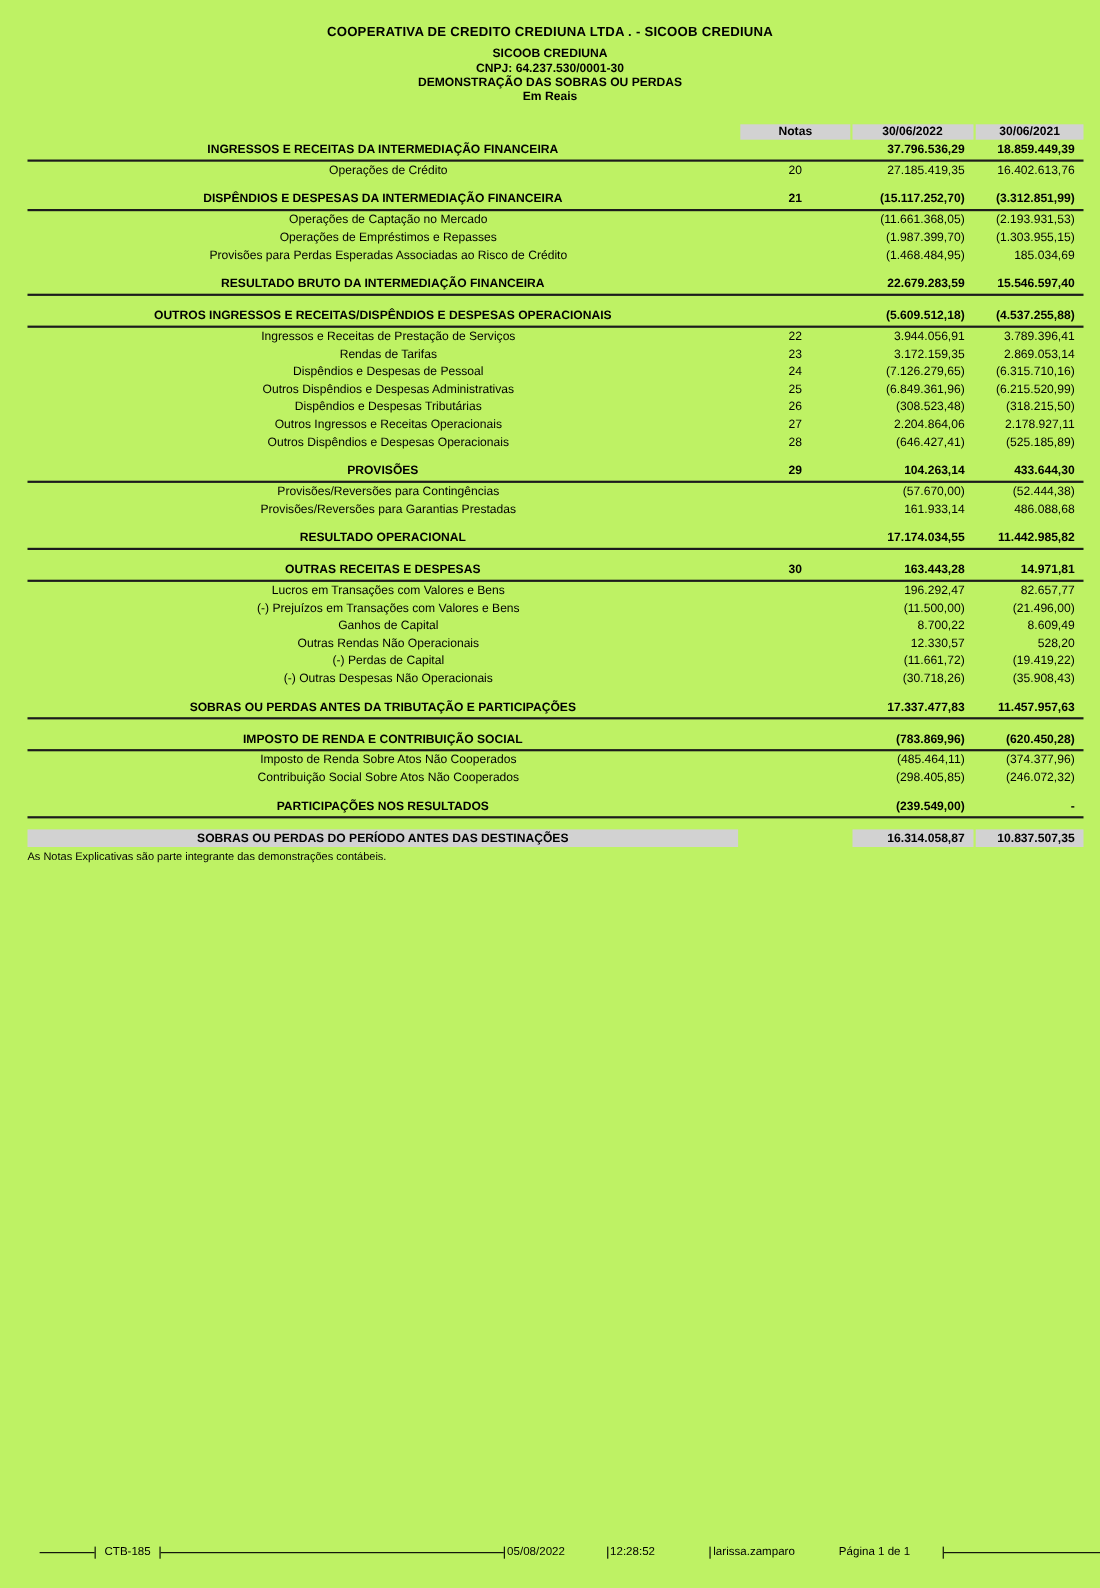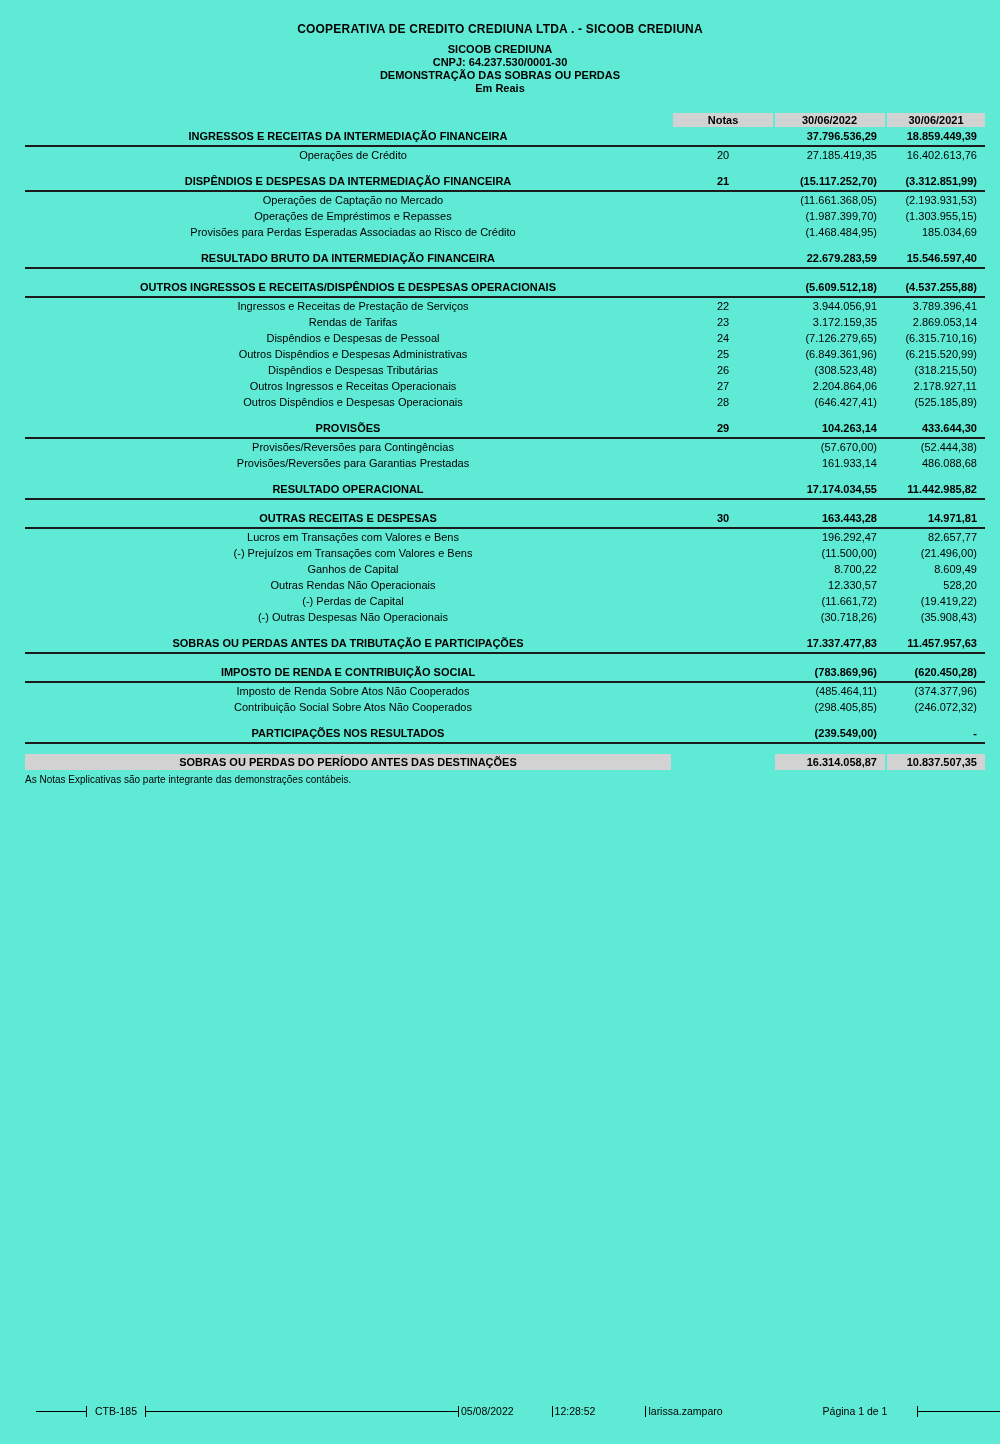--- a/index.html
+++ b/index.html
@@ -1,17 +1,17 @@
 <!DOCTYPE html>
 <html><head>
 <meta charset="utf-8">
 <style>
   html,body{margin:0;padding:0;background:#ffffff;}
   body{font-family:"Liberation Sans", sans-serif; color:#000;}
-  .page{position:relative;width:1000px;height:1444px;background:#5eead4;overflow:hidden;}
+  .page{position:relative;width:1000px;height:1444px;background:#bef264;overflow:hidden;}
 
   
   .title-block{padding-top:22px;text-align:center;font-weight:bold;}
   .title-company{font-size:12px;letter-spacing:.2px;margin-bottom:7px;}
   .title-line{font-size:11px;line-height:13px;}
 
   
   .table-wrap{position:absolute;left:25px;top:111px;width:960px;}
   .row{display:grid;grid-template-columns:1fr 100px 110px 98px;column-gap:2px;
        font-size:11px;line-height:16px;min-height:16px;align-items:end;}
@@ -268,18 +268,18 @@
     <div class="f-bar"></div>
     <span class="f-text" style="padding:0 8px;">CTB-185</span>
     <div class="f-bar"></div>
     <div class="f-line" style="width:312px;"></div>
     <div class="f-bar"></div>
     <span class="f-text">05/08/2022</span>
     <div class="f-bar" style="margin-left:36px;"></div>
     <span class="f-text">12:28:52</span>
     <div class="f-bar" style="margin-left:48px;"></div>
     <span class="f-text">larissa.zamparo</span>
-    <span class="f-text" style="margin-left:96px;">Página 1 de  1</span>
+    <span class="f-text" style="margin-left:36px;">Página 1 de  1</span>
     <div class="f-bar" style="margin-left:28px;"></div>
     <div class="f-line" style="flex:1;"></div>
   </div>
 
 </div>
 
 </body></html>

